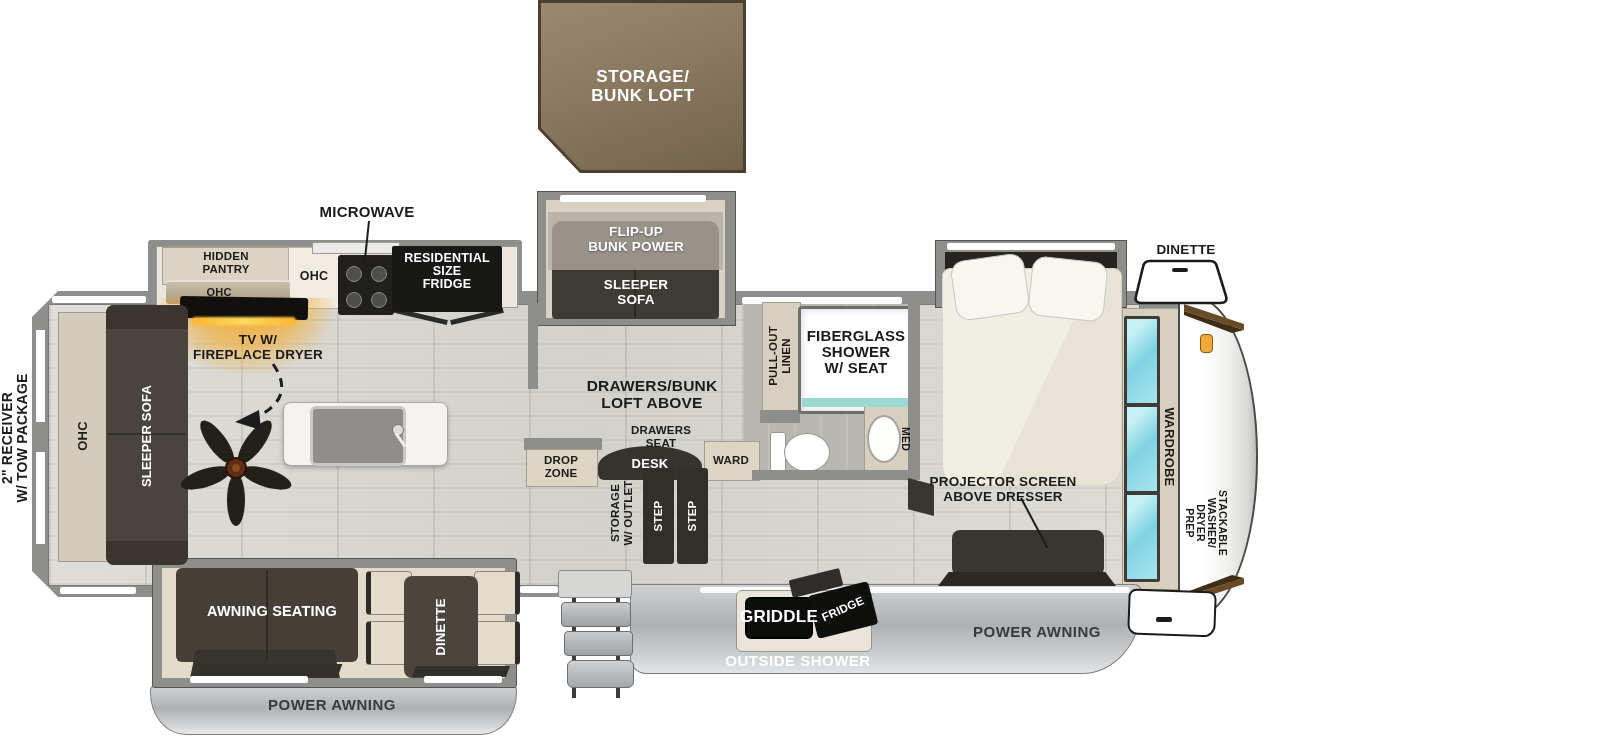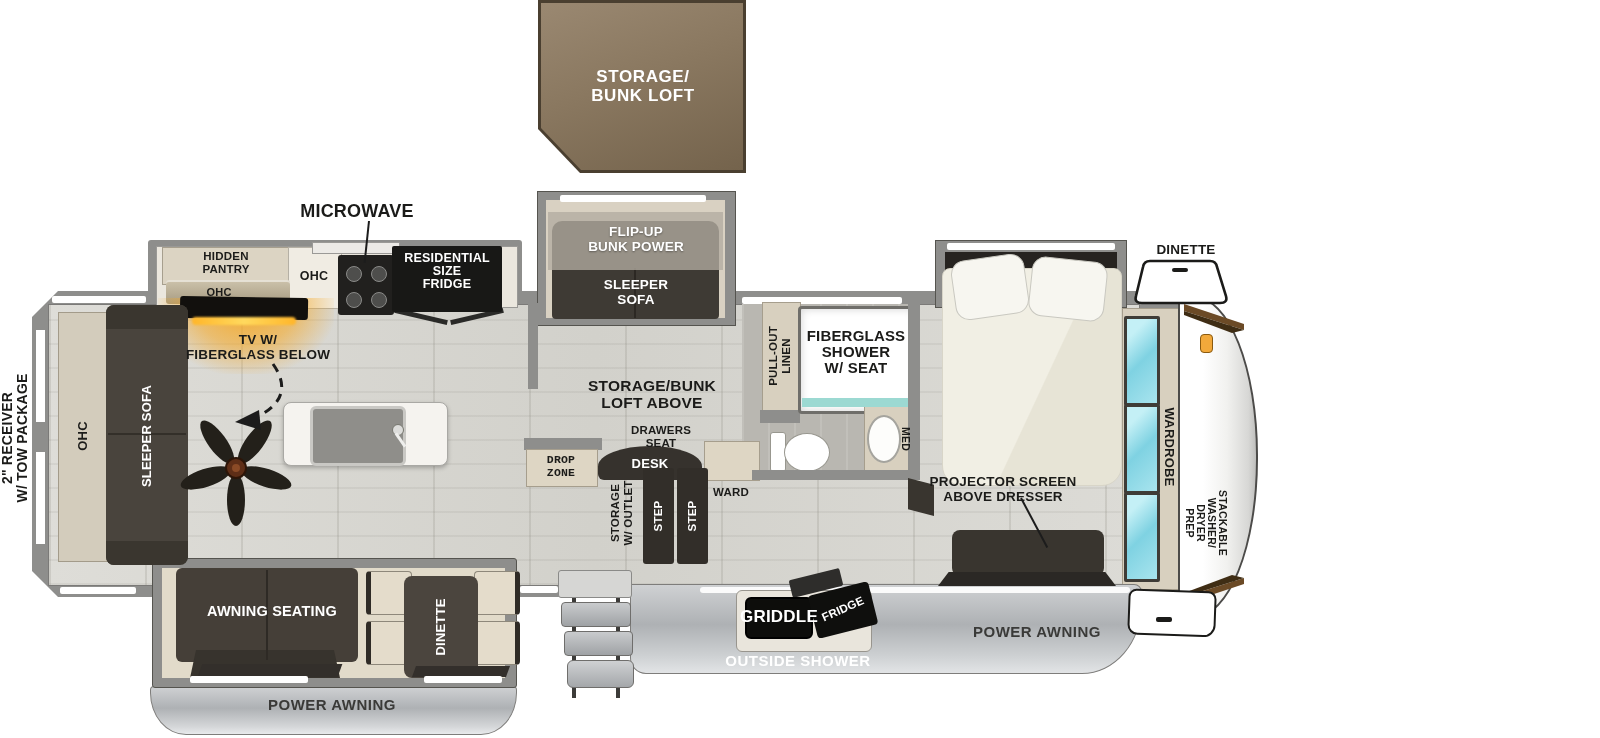--- a/index.html
+++ b/index.html
@@ -60,37 +60,37 @@
 PANTRY</div>
   <div class="lbl" style="left:219px;top:292px;font-size:11px;">OHC</div>
   <div class="abs" style="left:288px;top:247px;width:52px;height:60px;background:#f0ece3;border:1px solid #b5b0a5;z-index:6;"></div>
   <div class="lbl" style="left:314px;top:277px;font-size:12.5px;">OHC</div>
   <div class="abs" style="left:312px;top:242px;width:86px;height:10px;background:#eceae6;border:1px solid #9a9996;z-index:7;"></div>
   <div class="abs" style="left:338px;top:255px;width:56px;height:60px;background:#21201e;border-radius:3px;z-index:8;"></div>
   <div class="abs" style="left:346px;top:266px;width:14px;height:14px;border-radius:50%;background:#4e4e4c;border:1px solid #8a8a88;z-index:9;"></div>
   <div class="abs" style="left:371px;top:266px;width:14px;height:14px;border-radius:50%;background:#4e4e4c;border:1px solid #8a8a88;z-index:9;"></div>
   <div class="abs" style="left:346px;top:292px;width:14px;height:14px;border-radius:50%;background:#4e4e4c;border:1px solid #8a8a88;z-index:9;"></div>
   <div class="abs" style="left:371px;top:292px;width:14px;height:14px;border-radius:50%;background:#4e4e4c;border:1px solid #8a8a88;z-index:9;"></div>
-  <div class="lbl" style="left:357px;top:212px;font-size:18px;">MICROWAVE</div>
+  <div class="lbl" style="left:367px;top:212px;font-size:15px;">MICROWAVE</div>
   <div class="ptr" style="left:368px;top:221px;height:42px;transform:rotate(6deg);"></div>
   <div class="abs" style="left:392px;top:246px;width:110px;height:66px;background:#181816;border-radius:2px;z-index:8;"></div>
   <div class="lbl w" style="left:447px;top:272px;font-size:12.5px;line-height:1.05;">RESIDENTIAL
 SIZE
 FRIDGE</div>
   <div class="abs" style="left:394px;top:314px;width:54px;height:5px;background:#2a2a28;transform:rotate(13deg);z-index:7;"></div>
   <div class="abs" style="left:450px;top:314px;width:54px;height:5px;background:#2a2a28;transform:rotate(-13deg);z-index:7;"></div>
   <div class="abs wall" style="left:528px;top:303px;width:10px;height:86px;z-index:6;"></div>
 
   <div class="abs" style="left:158px;top:298px;width:176px;height:76px;z-index:8;
               background:radial-gradient(ellipse at 50% 8%, rgba(247,166,28,.95) 0%, rgba(247,166,28,.55) 42%, rgba(247,166,28,0) 74%);"></div>
   <div class="abs" style="left:180px;top:297px;width:128px;height:22px;background:#12100d;border-radius:3px;transform:rotate(1deg);z-index:9;"></div>
   <div class="abs" style="left:192px;top:317px;width:104px;height:8px;border-radius:4px;filter:blur(1px);z-index:9;
               background:linear-gradient(90deg,#ffb62a,#ffd95e,#ffb62a);"></div>
   <div class="lbl" style="left:258px;top:348px;font-size:13.5px;">TV W/
-FIBERGLASS BELOW</div>
+FIREPLACE DRYER</div>
   <svg class="abs" style="left:205px;top:356px;z-index:29;" width="95" height="88" viewBox="0 0 95 88">
     <path d="M68,8 Q92,42 50,62" fill="none" stroke="#1c1c1c" stroke-width="3" stroke-dasharray="9 7"></path>
     <polygon points="54,54 30,66 56,74" fill="#1c1c1c"></polygon>
   </svg>
 
   <svg class="abs" style="left:176px;top:408px;z-index:10;" width="120" height="120" viewBox="0 0 120 120">
     <g transform="translate(60,60)">
       <g fill="#23201a">
         <ellipse cx="32" cy="0" rx="26" ry="9" transform="rotate(18)"></ellipse>
         <ellipse cx="32" cy="0" rx="26" ry="9" transform="rotate(90)"></ellipse>
@@ -121,34 +121,34 @@
   <div class="abs" style="left:546px;top:200px;width:179px;height:118px;background:#d9d1c2;z-index:6;"></div>
   <div class="wstrip" style="left:560px;top:195px;width:146px;z-index:7;"></div>
   <div class="abs" style="left:552px;top:221px;width:167px;height:98px;background:#3e3a34;border-radius:10px 10px 4px 4px;z-index:8;"></div>
   <div class="abs" style="left:634px;top:268px;width:2px;height:50px;background:#2c2823;z-index:9;"></div>
   <div class="abs" style="left:548px;top:212px;width:175px;height:58px;background:rgba(178,172,160,.78);z-index:10;"></div>
   <div class="lbl w" style="left:636px;top:240px;font-size:13.5px;text-shadow:0 1px 2px rgba(0,0,0,.4);">FLIP-UP
 BUNK POWER</div>
   <div class="lbl w" style="left:636px;top:293px;font-size:13.5px;">SLEEPER
 SOFA</div>
 
-  <div class="lbl" style="left:652px;top:394px;font-size:15.5px;">STORAGE/BUNK
+  <div class="lbl" style="left:652px;top:394px;font-size:15.5px;">DRAWERS/BUNK
 LOFT ABOVE</div>
   <div class="lbl" style="left:661px;top:437px;font-size:11.5px;">DRAWERS
 SEAT</div>
 
   <div class="abs wall" style="left:524px;top:438px;width:78px;height:12px;z-index:7;"></div>
   <div class="abs tan" style="left:526px;top:449px;width:70px;height:36px;z-index:8;background:#ded6c4;"></div>
-  <div class="lbl" style="left:561px;top:467px;font-size:11.5px;font-family:Liberation Mono, monospace;">DROP
+  <div class="lbl" style="left:561px;top:467px;font-size:11.5px;">DROP
 ZONE</div>
   <div class="abs" style="left:598px;top:446px;width:104px;height:34px;background:#36322d;z-index:8;
               border-radius:50% 50% 6px 6px / 60% 60% 6px 6px;"></div>
   <div class="lbl w" style="left:650px;top:464px;font-size:13px;">DESK</div>
   <div class="abs tan" style="left:704px;top:441px;width:54px;height:38px;z-index:8;background:#ded6c4;"></div>
-  <div class="lbl" style="left:731px;top:460px;font-size:11.5px;margin-top:32px;">WARD</div>
+  <div class="lbl" style="left:731px;top:460px;font-size:11.5px;">WARD</div>
 
   <div class="lbl rccw" style="left:622px;top:513px;font-size:11.5px;">STORAGE
 W/ OUTLET</div>
   <div class="abs" style="left:643px;top:468px;width:31px;height:96px;background:#322e29;border-radius:3px;z-index:8;"></div>
   <div class="abs" style="left:677px;top:468px;width:31px;height:96px;background:#322e29;border-radius:3px;z-index:8;"></div>
   <div class="lbl w rccw" style="left:658px;top:516px;font-size:11.5px;">STEP</div>
   <div class="lbl w rccw" style="left:692px;top:516px;font-size:11.5px;">STEP</div>
 
   <div class="abs" style="left:742px;top:304px;width:172px;height:168px;background:#b9b7b1;z-index:5;
               background-image:repeating-linear-gradient(90deg,rgba(255,255,255,.12) 0 2px,rgba(0,0,0,0) 2px 26px);"></div>

